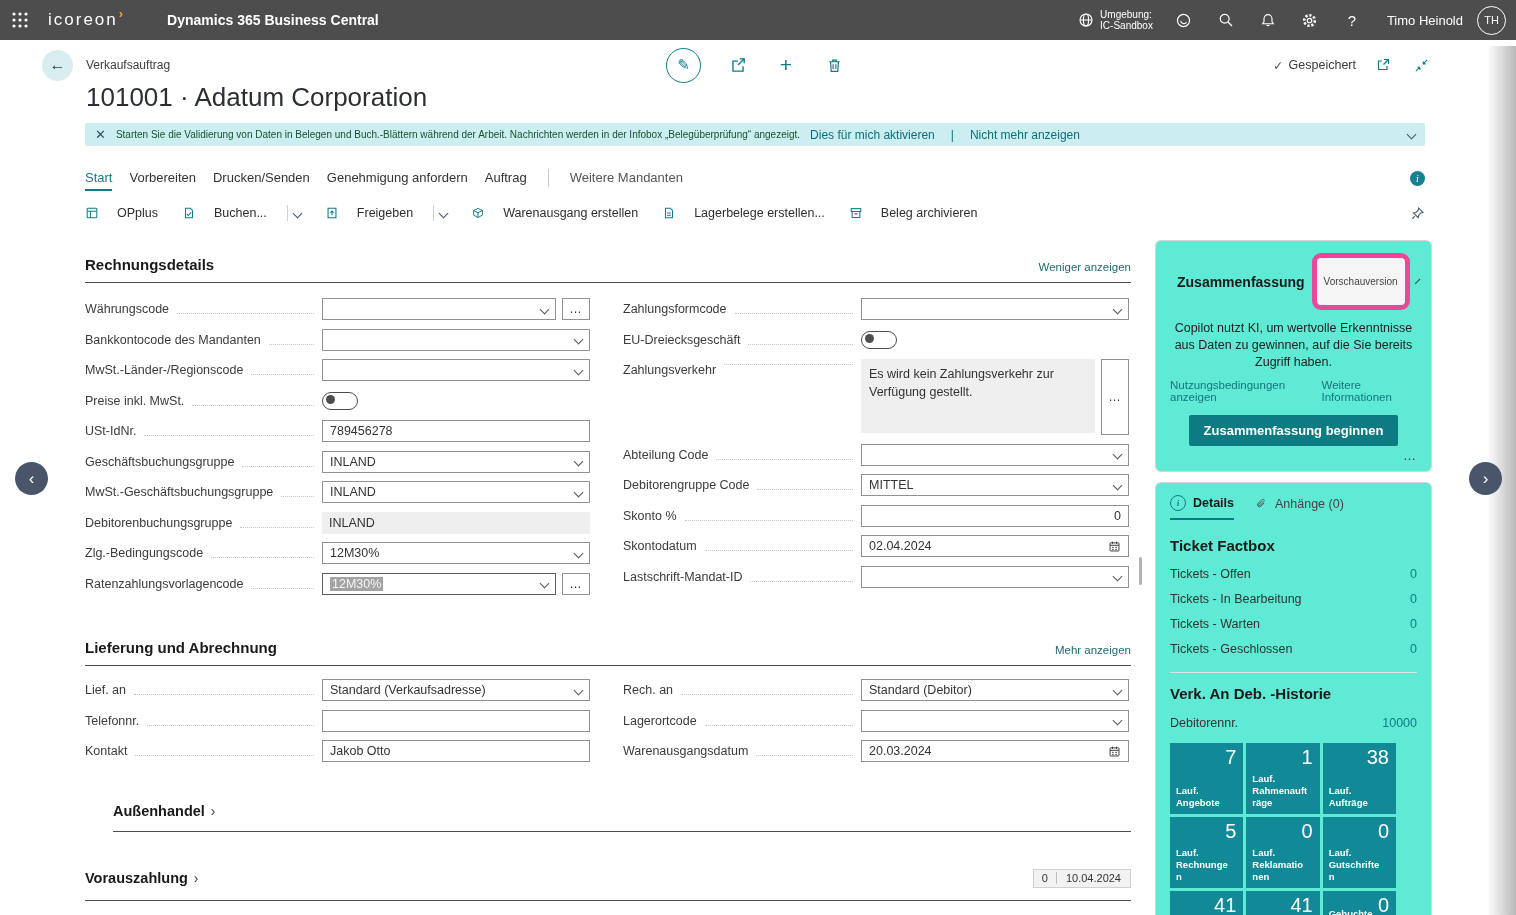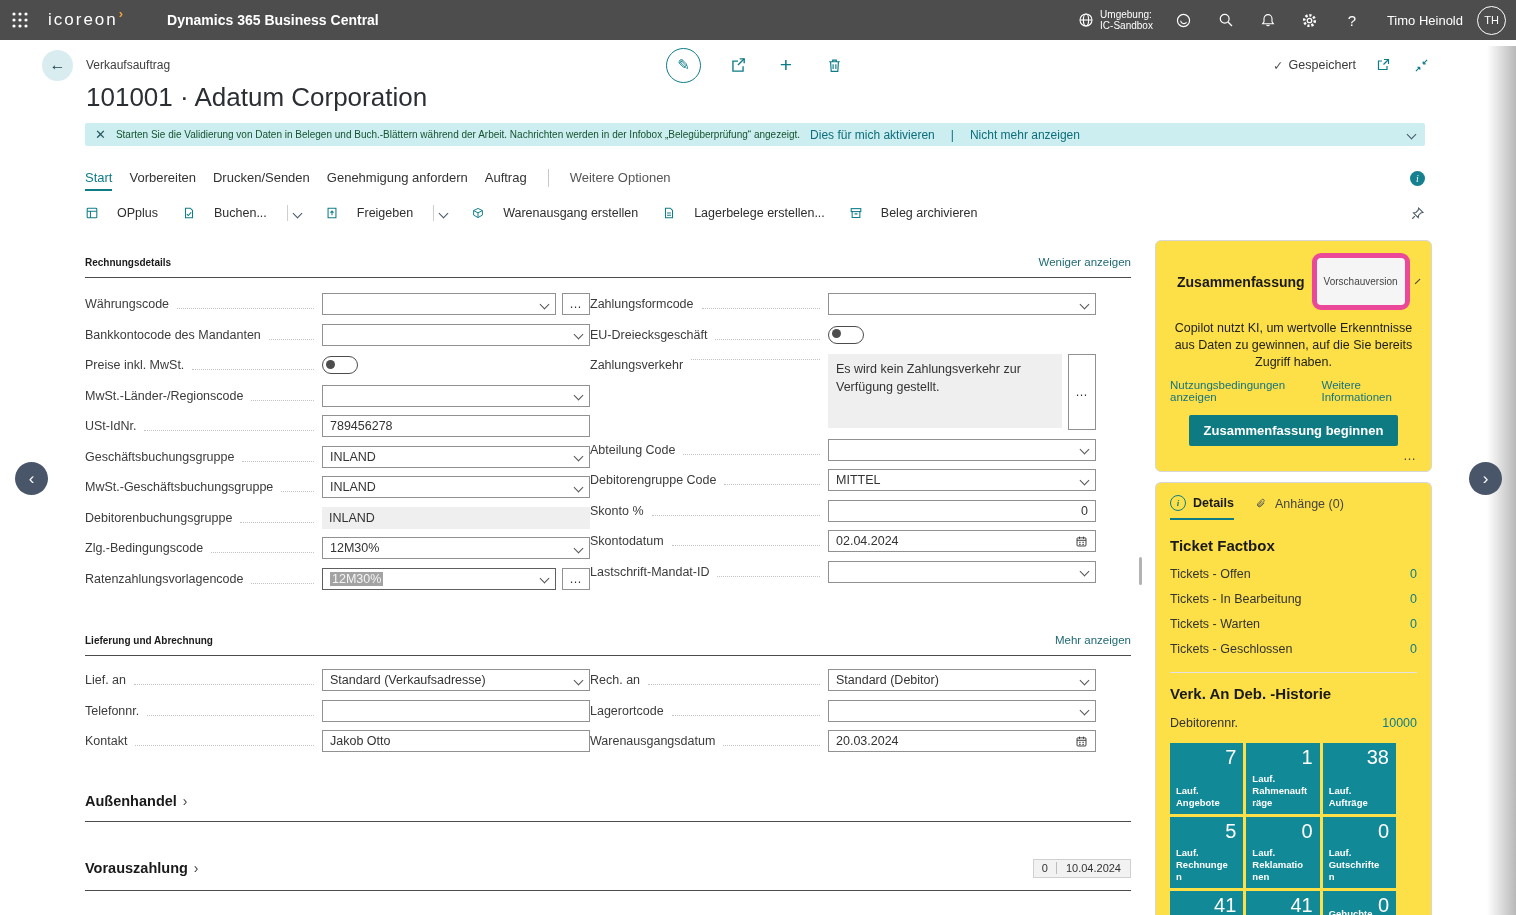--- a/index.html
+++ b/index.html
@@ -58,23 +58,23 @@
   .acts{position:absolute;top:199px;left:85px;width:1340px;height:28px;display:flex;align-items:center;gap:24px;}
   .act{display:flex;align-items:center;gap:18px;font-size:12.5px;color:#2e2e2e;cursor:pointer;}
   .act .dd{display:flex;align-items:center;gap:6px;margin-left:2px;}
   .dsep{width:1px;height:16px;background:#cfcfcf;}
   .pin{margin-left:auto;cursor:pointer;}
   
   .main{position:absolute;top:240px;left:85px;width:1046px;}
   .sec-head{display:flex;justify-content:space-between;align-items:flex-end;
             border-bottom:1px solid #4c4c4c;padding-bottom:9px;}
   .sec-head.mt1{margin-top:16px;}
-  .sec-title{font-size:10px;font-weight:700;color:#1a1a1a;}
+  .sec-title{font-size:15px;font-weight:700;color:#1a1a1a;}
   .sec-link{font-size:11.5px;color:#1f6974;cursor:pointer;}
-  .cols{display:grid;grid-template-columns:505px 506px;margin-top:15px;}
+  .cols{display:grid;grid-template-columns:505px 506px;column-gap:33px;margin-top:15px;}
   .fr{display:flex;align-items:center;min-height:22px;margin-bottom:8.5px;}
   .lb{color:#3b3b3b;white-space:nowrap;}
   .ld{flex:1;border-bottom:1.5px dotted #c3c3c3;margin:0 8px;height:1px;transform:translateY(4px);}
   .ct{flex:0 0 268px;display:flex;gap:6px;align-items:stretch;}
   .ib{flex:1;border:1px solid #919191;background:#fff;height:22px;box-sizing:border-box;
       display:flex;align-items:center;padding:0 7px;cursor:text;position:relative;}
   .ib .val{flex:1;white-space:nowrap;overflow:hidden;}
   .ib .chev{margin-left:6px;border-color:#555;}
   .ib.ro{border:none;background:#efefef;cursor:default;}
   .ib.num .val{text-align:right;}
@@ -86,28 +86,28 @@
   .memo{align-items:flex-start;}
   .memo .ib.ro{height:74px;align-items:flex-start;padding:6px 8px;line-height:1.45;white-space:normal;}
   .memo .ib.ro .val{white-space:normal;}
   .memo .as{height:74px;}
   .cal{margin-left:6px;flex:0 0 auto;}
   .sec2{margin-top:36px;}
   .colsec{display:flex;justify-content:space-between;align-items:center;
           border-bottom:1px solid #4c4c4c;padding-bottom:12px;cursor:pointer;}
   .colsec .t{font-size:14.5px;font-weight:700;color:#1a1a1a;display:flex;align-items:center;gap:6px;}
   .colsec .t .exp{font-weight:400;color:#444;font-size:14px;}
-  .colsec.m1{margin-top:32px;}
+  .colsec.m1{margin-top:32px;margin-left:28px;}
   .colsec.m2{margin-top:37px;}
   .sumbox{display:flex;border:1px solid #d0d0d0;background:#f2f2f2;font-size:11px;color:#333;height:17px;align-items:center;}
   .sumbox .c1{padding:0 8px;border-right:1px solid #bdbdbd;}
   .sumbox .c2{padding:0 9px;}
   
   .sidebar{position:absolute;top:240px;left:1155px;width:277px;bottom:0;}
-  .card{border:1px solid #d6d6d6;border-radius:6px;background:#fde047;box-sizing:border-box;}
+  .card{border:1px solid #d6d6d6;border-radius:6px;background:#5eead4;box-sizing:border-box;}
   .cop{padding:12px 14px 8px;}
   .cop-head{display:flex;align-items:center;gap:7px;}
   .cop-title{font-weight:700;font-size:14px;color:#1a1a1a;}
   .badge{font-size:10px;color:#444;border:5px solid #ec4899;background:#f5f5f5;border-radius:9px;padding:18px 7px;}
   .cop-head .chev{margin-left:auto;border-color:#444;}
   .cop-body{font-size:12.5px;color:#222;text-align:center;margin:10px 2px 8px;line-height:1.35;}
   .cop-links{display:flex;justify-content:center;gap:12px;font-size:11.5px;color:#17747e;}
   .cop-btn{display:block;margin:12px auto 0;background:#0e7a82;color:#fff;border:none;border-radius:2px;
            font-size:13px;font-weight:700;padding:8px 15px;cursor:pointer;font-family:inherit;}
   .cop-dots{text-align:right;color:#444;font-size:13px;letter-spacing:1px;margin-top:2px;cursor:pointer;}
@@ -261,21 +261,21 @@
     <span class="bchev chev"></span>
   </div>
 
   <div class="tabs">
     <span class="tab active">Start</span>
     <span class="tab">Vorbereiten</span>
     <span class="tab">Drucken/Senden</span>
     <span class="tab">Genehmigung anfordern</span>
     <span class="tab">Auftrag</span>
     <span class="vsep"></span>
-    <span class="tab more">Weitere Optionen</span>
+    <span class="tab more">Weitere Mandanten</span>
     <span class="info-circ">i</span>
   </div>
 
   <div class="acts">
     <span class="act">
       <svg width="14" height="14" viewBox="0 0 16 16" fill="none" stroke="#0e7c87" stroke-width="1.2">
         <rect x="2.5" y="2.5" width="11" height="11" rx="1"></rect>
           <path d="M2.5 6h11M6.2 6v7.5"></path>
       </svg>
       <span>OPplus</span>
@@ -356,34 +356,34 @@
           <span class="lb">Bankkontocode des Mandanten</span>
             <span class="ld"></span>
           <span class="ct">
               <span class="ib">
                 <span class="val"></span>
                 <span class="chev"></span>
               </span>
             </span>
         </div>
         <div class="fr">
+          <span class="lb">MwSt.-Länder-/Regionscode</span>
+            <span class="ld"></span>
+          <span class="ct">
+              <span class="ib">
+                <span class="val"></span>
+                <span class="chev"></span>
+              </span>
+            </span>
+        </div>
+        <div class="fr">
           <span class="lb">Preise inkl. MwSt.</span>
             <span class="ld"></span>
           <span class="ct">
               <span class="toggle"></span>
-            </span>
-        </div>
-        <div class="fr">
-          <span class="lb">MwSt.-Länder-/Regionscode</span>
-            <span class="ld"></span>
-          <span class="ct">
-              <span class="ib">
-                <span class="val"></span>
-                <span class="chev"></span>
-              </span>
             </span>
         </div>
         <div class="fr">
           <span class="lb">USt-IdNr.</span>
             <span class="ld"></span>
           <span class="ct">
               <span class="ib">
                 <span class="val">789456278</span>
               </span>
             </span>

